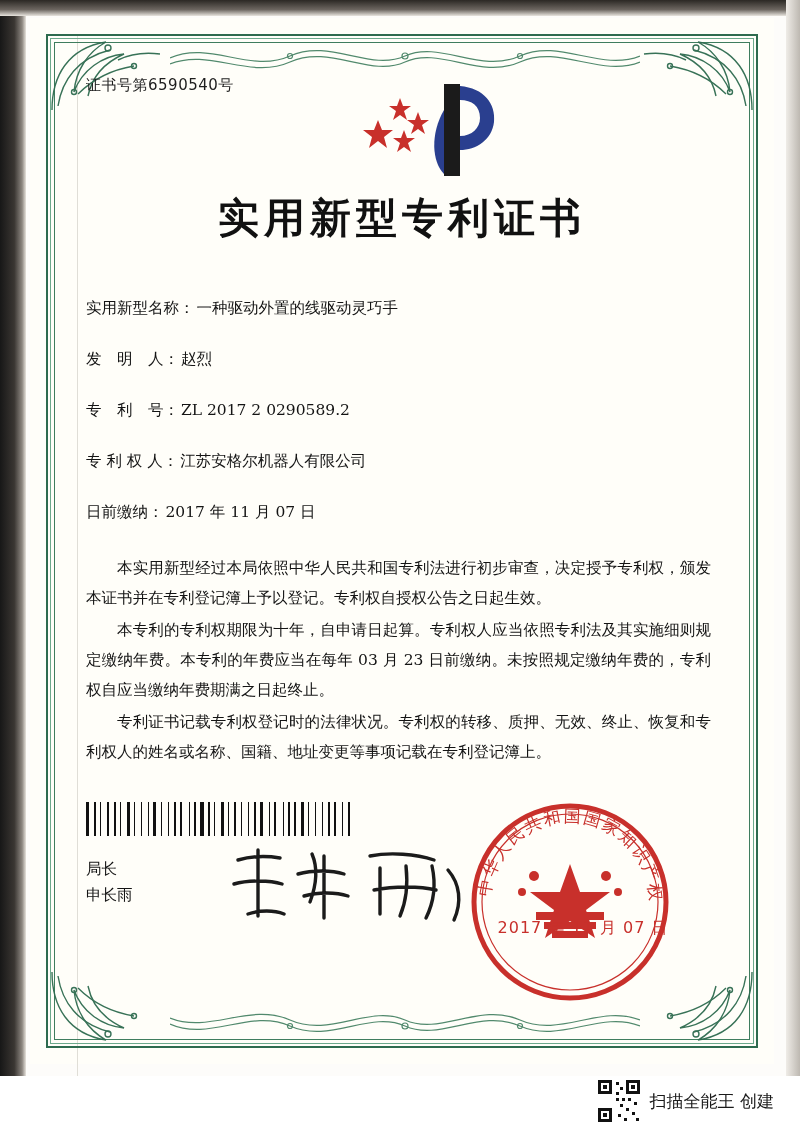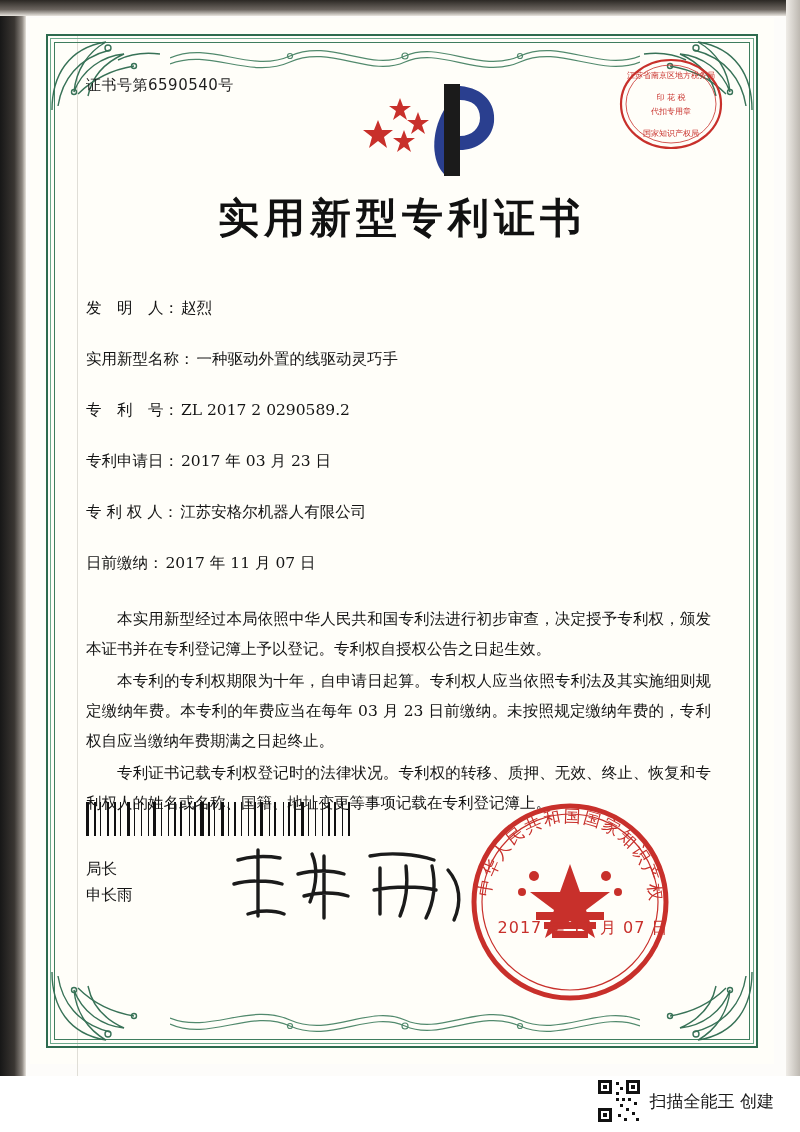--- a/index.html
+++ b/index.html
@@ -206,53 +206,37 @@
           <polygon points="40,22 43,30 51,30 44,35 47,44 40,39 33,44 36,35 29,30 37,30"></polygon>
           <polygon points="44,54 47,62 55,62 48,67 51,76 44,71 37,76 40,67 33,62 41,62"></polygon>
           <polygon points="58,36 61,44 69,44 62,49 65,58 58,53 51,58 54,49 47,44 55,44"></polygon>
         </g>
         <path d="M84 8 L84 100 L100 100 L100 8 Z" fill="#1b1b1b"></path>
         <path d="M100 10 C124 12 136 28 134 46 C132 64 116 74 100 74 L100 60 C112 60 120 52 120 42 C120 30 112 24 100 24 Z" fill="#2a3f8f"></path>
         <path d="M84 98 C72 86 70 58 84 34 L84 98 Z" fill="#2a3f8f"></path>
       </svg>
     </div>
 
-    <div class="seal-tr">
-      <svg viewBox="0 0 118 100">
-        <ellipse cx="59" cy="50" rx="50" ry="44" fill="none" stroke="#c8302b" stroke-width="2.2"></ellipse>
-        <ellipse cx="59" cy="50" rx="45" ry="39" fill="none" stroke="#c8302b" stroke-width="0.8"></ellipse>
-        <g fill="#c8302b" font-family="DejaVu Serif, serif" font-size="8" text-anchor="middle">
-          <text x="59" y="24">江苏省南京区地方税务局</text>
-          <text x="59" y="46">印 花 税</text>
-          <text x="59" y="60">代扣专用章</text>
-          <text x="59" y="82">国家知识产权局</text>
-        </g>
-      </svg>
-    </div>
 
     <div class="content">
       <div class="cert-no">证书号第6590540号</div>
       <div class="title">实用新型专利证书</div>
 
       <div class="fields">
+        <div class="field">
+          <span class="lab">实用新型名称：</span>
+          <span class="val">一种驱动外置的线驱动灵巧手</span>
+        </div>
         <div class="field">
           <span class="lab">发　明　人：</span>
           <span class="val">赵烈</span>
         </div>
         <div class="field">
-          <span class="lab">实用新型名称：</span>
-          <span class="val">一种驱动外置的线驱动灵巧手</span>
-        </div>
-        <div class="field">
           <span class="lab">专　利　号：</span>
           <span class="val">ZL 2017 2 0290589.2</span>
-        </div>
-        <div class="field">
-          <span class="lab">专利申请日：</span>
-          <span class="val">2017 年 03 月 23 日</span>
         </div>
         <div class="field">
           <span class="lab">专 利 权 人：</span>
           <span class="val">江苏安格尔机器人有限公司</span>
         </div>
         <div class="field">
           <span class="lab">日前缴纳：</span>
           <span class="val">2017 年 11 月 07 日</span>
         </div>
       </div>

